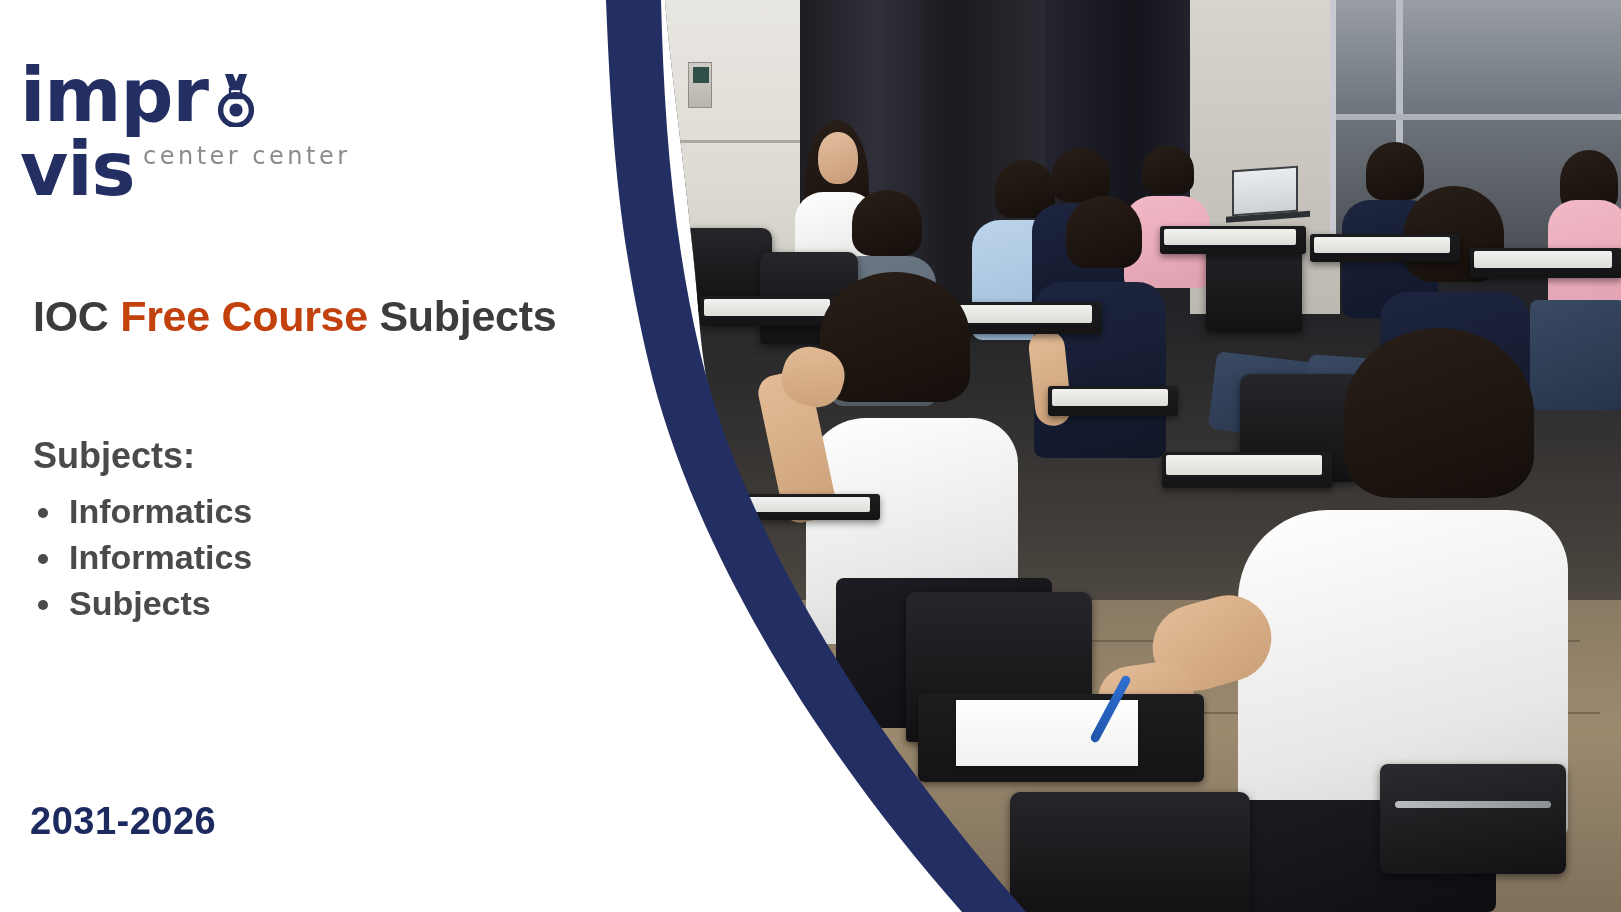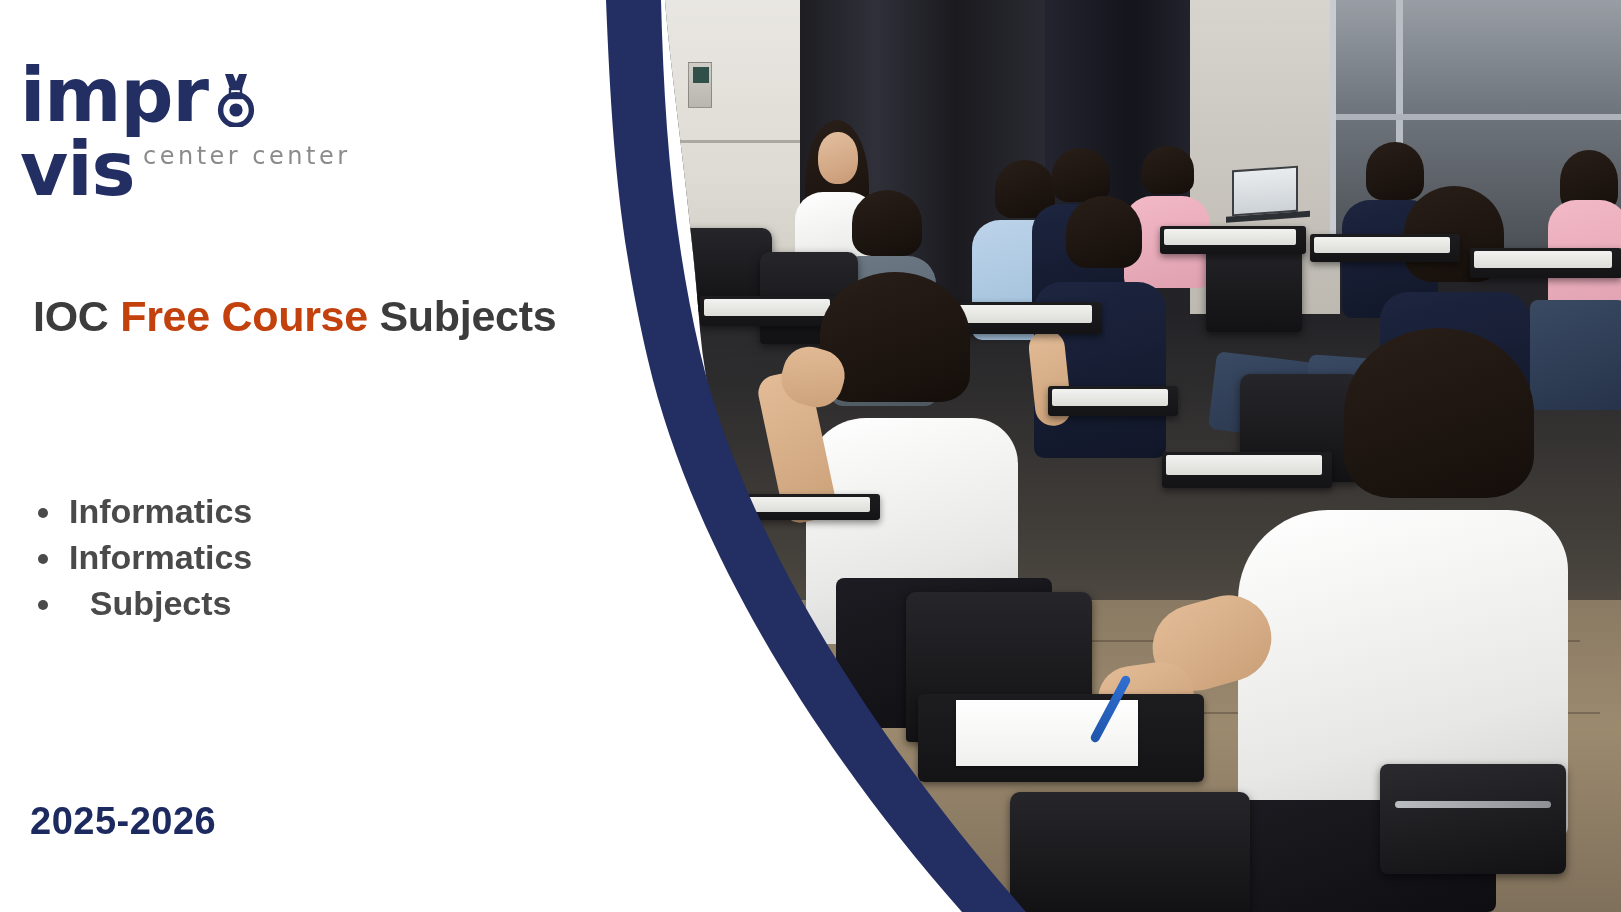--- a/index.html
+++ b/index.html
@@ -190,21 +190,20 @@
   #headline .accent { color:#c2410c; }
 
   
   #subjects-label {
     position:absolute; left:33px; top:435px;
     font-size:36px; font-weight:bold; color:#4a4a4a;
   }
   #subjects-list {
     position:absolute; left:33px; top:488px;
     list-style:none;
-    text-align:center;
   }
   #subjects-list li {
     position:relative; padding-left:36px;
     font-size:34px; font-weight:bold; color:#4a4a4a;
     line-height:46px; margin-bottom:0;
   }
   #subjects-list li::before {
     content:""; position:absolute; left:5px; top:20px;
     width:10px; height:10px; border-radius:50%; background:#4a4a4a;
   }
@@ -366,22 +365,23 @@
               <path d="M38 1 L30 1 L24 16 L32 19 Z" fill="#232e63"></path>
               <rect x="21" y="16" width="11" height="9" fill="#ffffff" stroke="#232e63" stroke-width="2.4"></rect>
               <circle cx="27" cy="37" r="15.4" fill="none" stroke="#232e63" stroke-width="5.4"></circle>
               <circle cx="27" cy="37" r="6.6" fill="#232e63"></circle>
             </svg></span><span class="post">vis</span></div>
       <div id="logo-tagline">center center</div>
     </div>
 
     <div id="headline"><span>IOC </span><span class="accent">Free Course</span><span> Subjects</span></div>
 
+    <div id="subjects-label">Subjects:</div>
     <ul id="subjects-list">
       <li><span>Informatics</span></li>
       <li><span>Informatics</span></li>
       <li><span>Subjects</span></li>
     </ul>
 
-    <div id="year">2025-2026</div>
+    <div id="year">2031-2026</div>
   </div>
 
 </div>
 
 </body></html>

